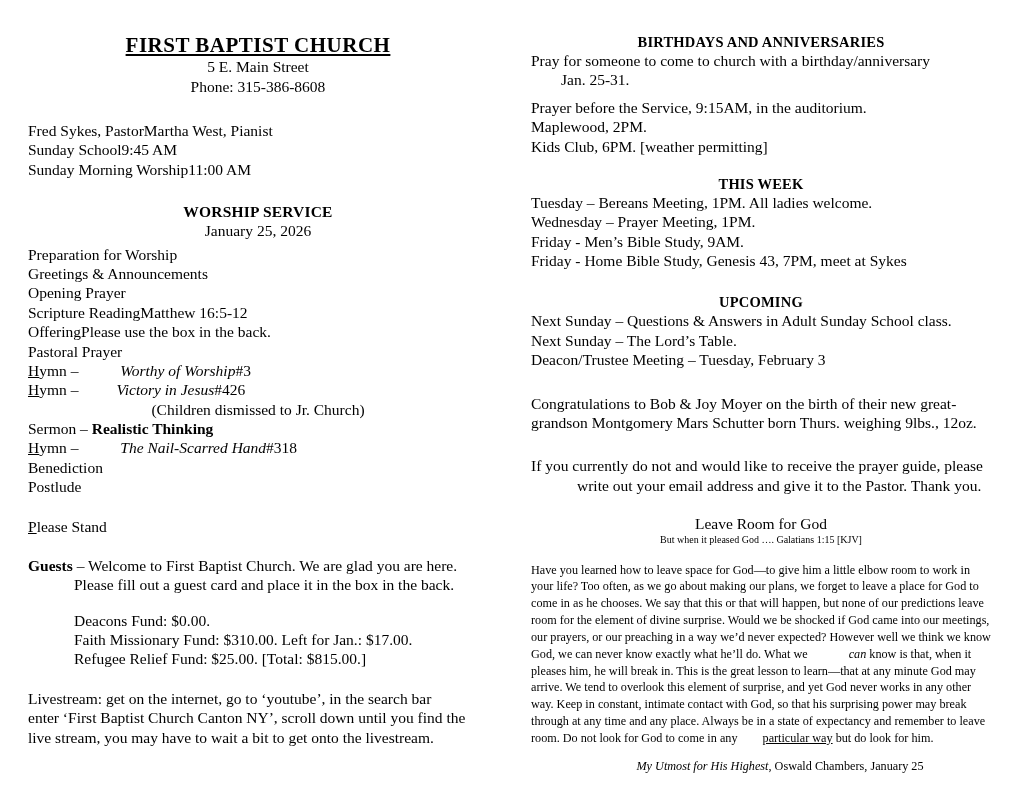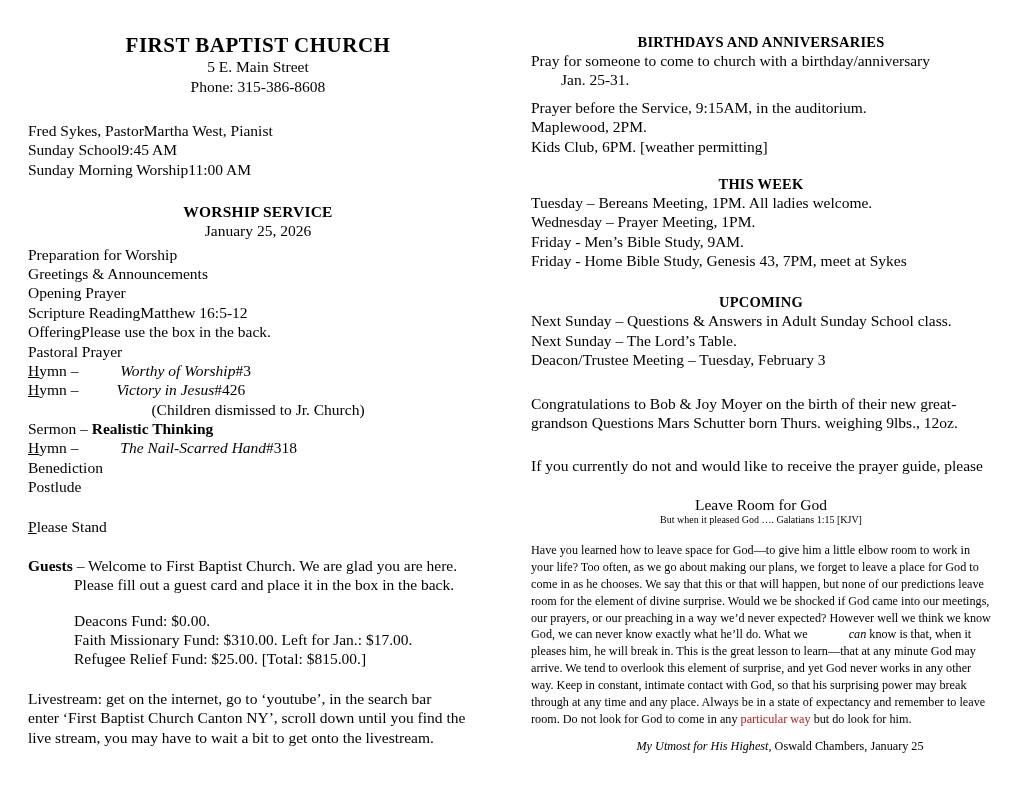--- a/index.html
+++ b/index.html
@@ -27,20 +27,21 @@
   .col-left  { left: 28px;  width: 460px; }
   .col-right { left: 531px; width: 460px; }
 
   .h1 {
     font-size: 21px;
     font-weight: bold;
     text-align: center;
     letter-spacing: 0.5px;
     margin-top: 34px;
     line-height: 1.1;
+    text-decoration: underline;
   }
   .center { text-align: center; }
   .sub {
     font-size: 15.5px;
     text-align: center;
     line-height: 1.28;
   }
   .sec-head {
     font-size: 15.5px;
     font-weight: bold;
@@ -98,21 +99,23 @@
     font-size: 12.2px;
     line-height: 1.38;
     text-align: left;
   }
   .devo-attrib {
     font-size: 12.2px;
     text-align: center;
     line-height: 1.3;
   }
   .hl {
-    color: #b91c1c;
+    color: #000000;
+    text-decoration: underline;
+    margin-left: 22px;
   }
 </style>
 </head>
 <body>
 
 <div class="page">
 
   <div class="col col-left">
 
     <div class="h1">FIRST BAPTIST CHURCH</div>
@@ -247,25 +250,26 @@
     <div class="spacer-24"></div>
 
     <div class="sec-head-sm">UPCOMING</div>
     <div class="para">Next Sunday – Questions &amp; Answers in Adult Sunday School class.</div>
     <div class="para">Next Sunday – The Lord’s Table.</div>
     <div class="para">Deacon/Trustee Meeting – Tuesday, February 3</div>
 
     <div class="spacer-24"></div>
 
     <div class="para">Congratulations to Bob &amp; Joy Moyer on the birth of their new great-</div>
-    <div class="para">grandson Questions Mars Schutter born Thurs. weighing 9lbs., 12oz.</div>
+    <div class="para">grandson Montgomery Mars Schutter born Thurs. weighing 9lbs., 12oz.</div>
 
     <div class="spacer-24"></div>
 
     <div class="para">If you currently do not and would like to receive the prayer guide, please</div>
+    <div class="para indent">write out your email address and give it to the Pastor. Thank you.</div>
 
     <div class="spacer-20"></div>
 
     <div class="devo-title">Leave Room for God</div>
     <div class="devo-verse">But when it pleased God …. Galatians 1:15 [KJV]</div>
 
     <div class="spacer-16"></div>
 
     <div class="devo-body">
       <span>Have you learned how to leave space for God—to give him a little elbow room to work in your life?  Too often, as we go about making our plans, we forget to leave a place for God to come in as he chooses. We say that this or that will happen, but none of our predictions leave room for the element of divine surprise.  Would we be shocked if God came into our meetings, our prayers, or our preaching in a way we’d never expected? However well we think we know God, we can never know exactly what he’ll do. What we </span><span class="i">can</span><span> know is that, when it pleases him, he will break in. This is the great lesson to learn—that at any minute God may arrive. We tend to overlook this element of surprise, and yet God never works in any other way.  Keep in constant, intimate contact with God, so that his surprising power may break through at any time and any place. Always be in a state of expectancy and remember to leave room. Do not look for God to come in any </span><span class="hl">particular way</span><span> but do look for him.</span>

